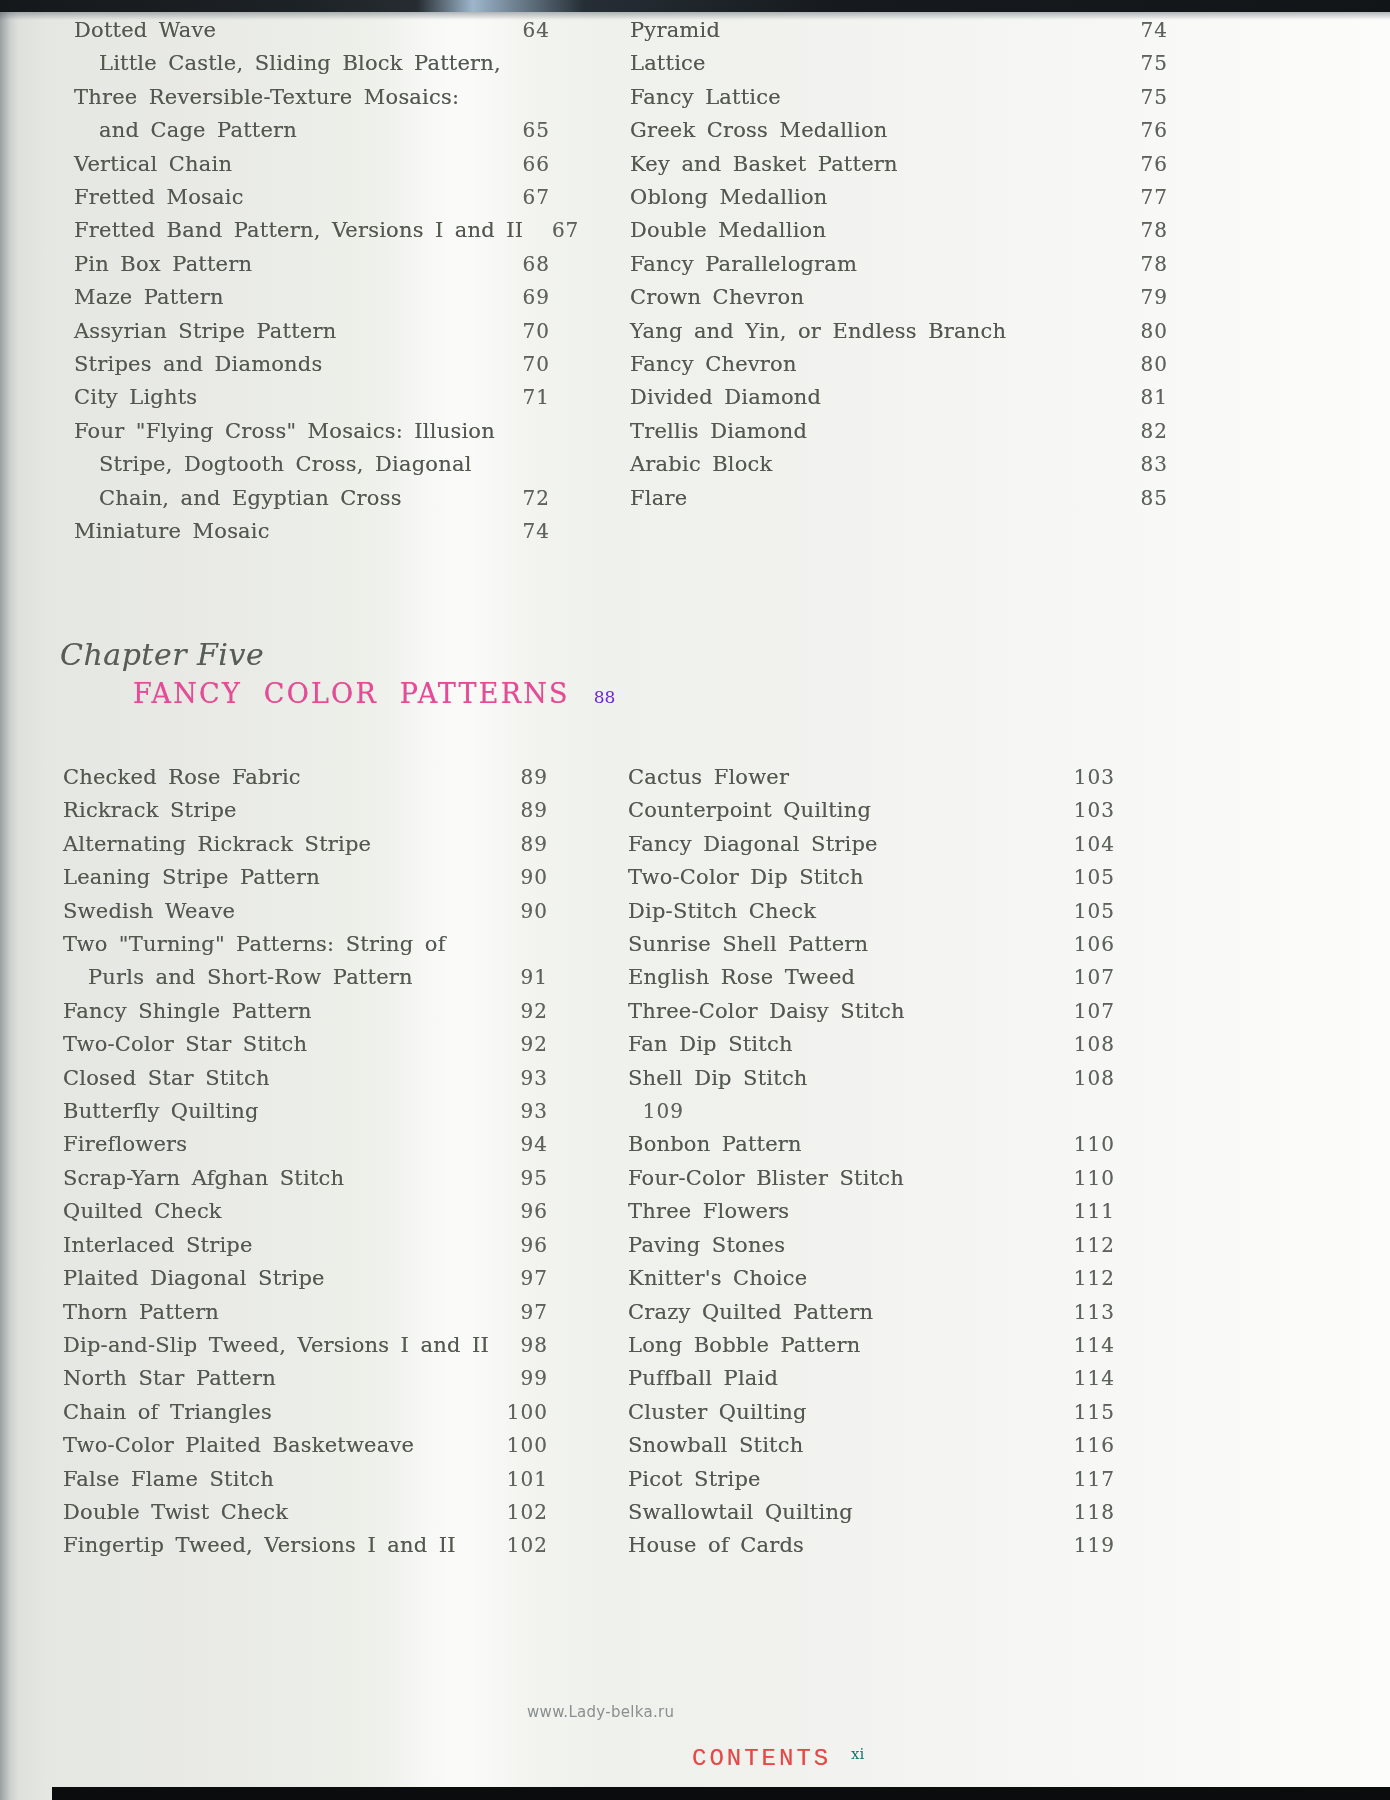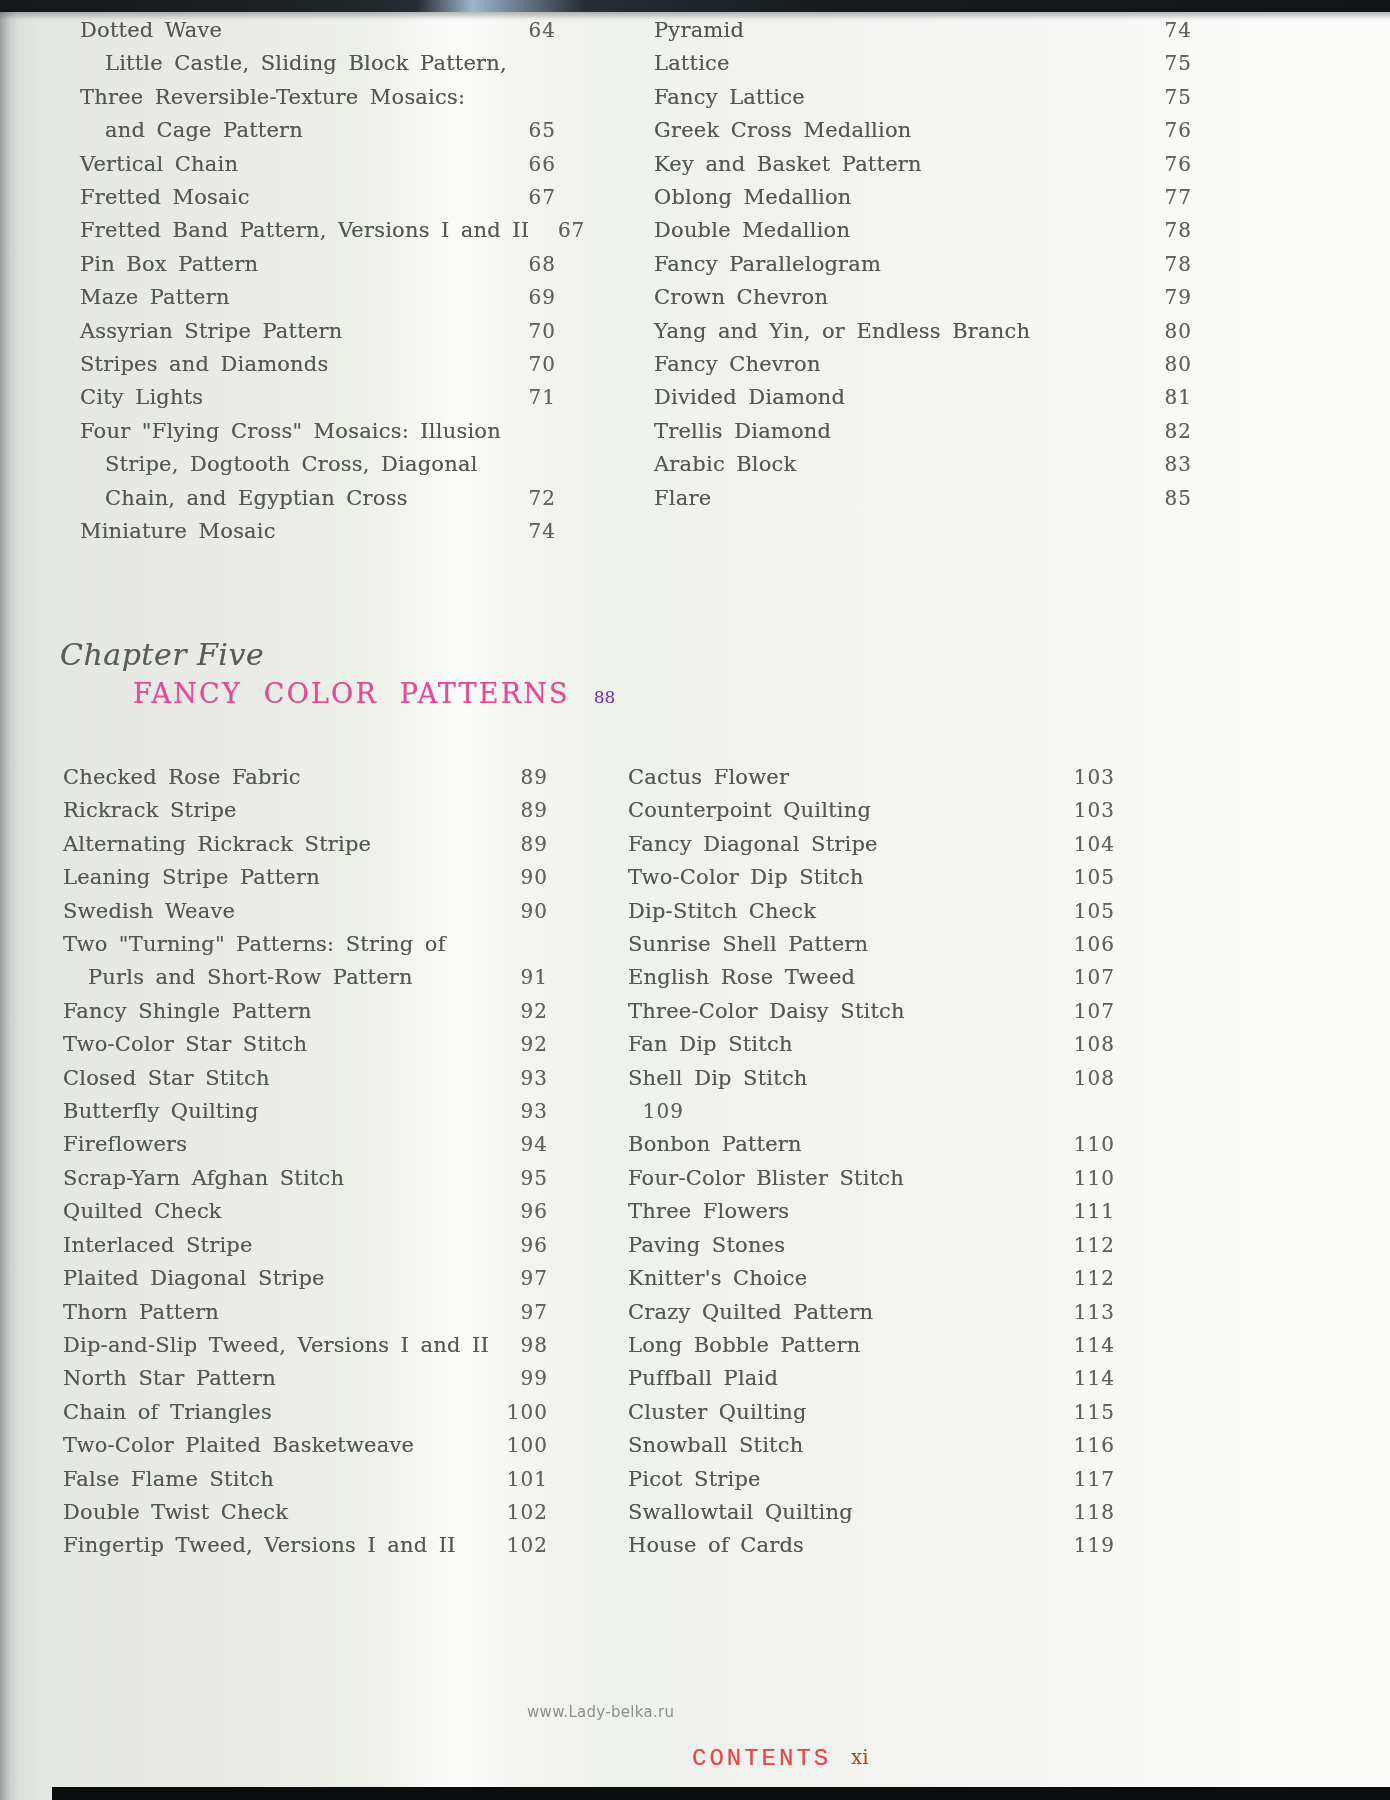--- a/index.html
+++ b/index.html
@@ -37,22 +37,22 @@
   }
   .scan-highlight-band {
     position:absolute; left:385px; top:0; width:140px; height:100%; z-index:1;
     background:linear-gradient(to right,
       rgba(255,255,255,0), rgba(255,255,255,.55) 50%, rgba(255,255,255,0));
     pointer-events:none;
   }
 
   
   .toc-col { position:absolute; z-index:2; }
-  #toc-top-left     { left:80px;  top:14px;  width:476px; }
-  #toc-top-right    { left:630px; top:14px;  width:538px;margin-left:24px; }
+  #toc-top-left     { left:74px;  top:14px;  width:476px; }
+  #toc-top-right    { left:630px; top:14px;  width:538px; }
   #toc-bottom-left  { left:63px;  top:761px; width:485px; }
   #toc-bottom-right { left:628px; top:761px; width:487px; }
 
   .toc-col .line { display:flex; align-items:baseline; line-height:33.4px; white-space:nowrap; }
   .toc-col .line .t {
     flex:1 1 auto; font-size:21px; word-spacing:4.5px; letter-spacing:.2px;
     color:#53584f; text-shadow:0 0 .6px rgba(83,88,79,.55);
   }
   .toc-col .line.cont .t { padding-left:25px; }
   .toc-col .line .num {
@@ -84,21 +84,21 @@
     font-size:15px; letter-spacing:.3px; color:#8b8e90;
   }
   .footer-contents {
     position:absolute; left:692px; top:1745px; z-index:2;
     font-size:24px; letter-spacing:3px; color:#ef4444;
     text-shadow:0 0 .7px rgba(102,106,98,.5);
     font-family:Liberation Mono, monospace;
   }
   .footer-folio {
     position:absolute; left:851px; top:1745px; z-index:2;
-    font-size:20px; color:#c2410c;
+    font-size:15px; color:#0f766e;
   }
 </style>
 </head>
 <body>
 
 <div class="scan-top-edge"></div>
 <div class="scan-left-edge"></div>
 <div class="scan-highlight-band"></div>
 <div class="scan-bottom-edge"></div>
 

